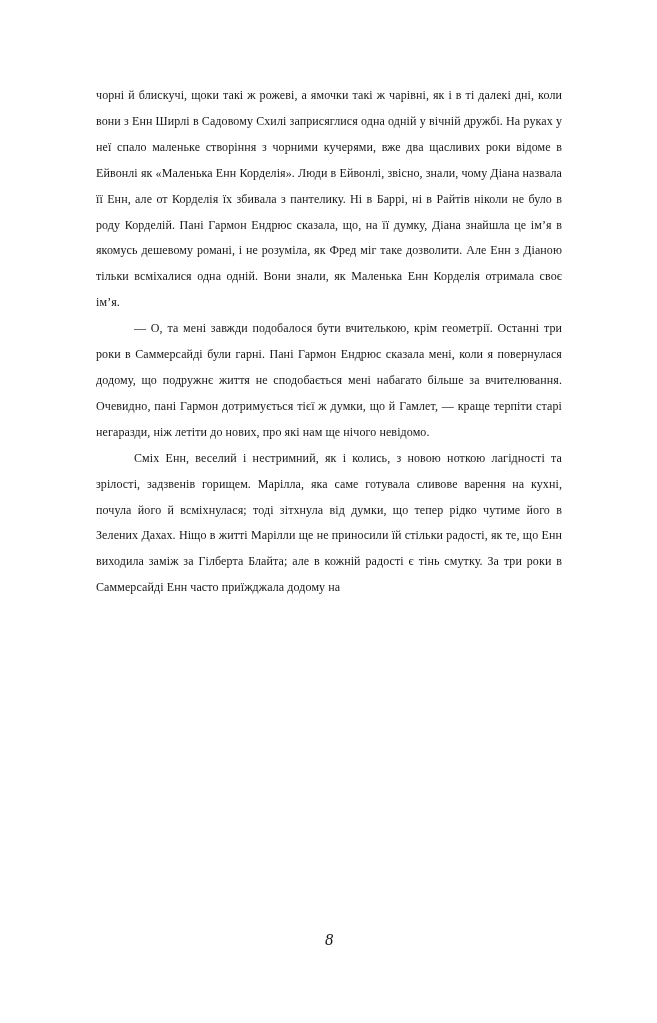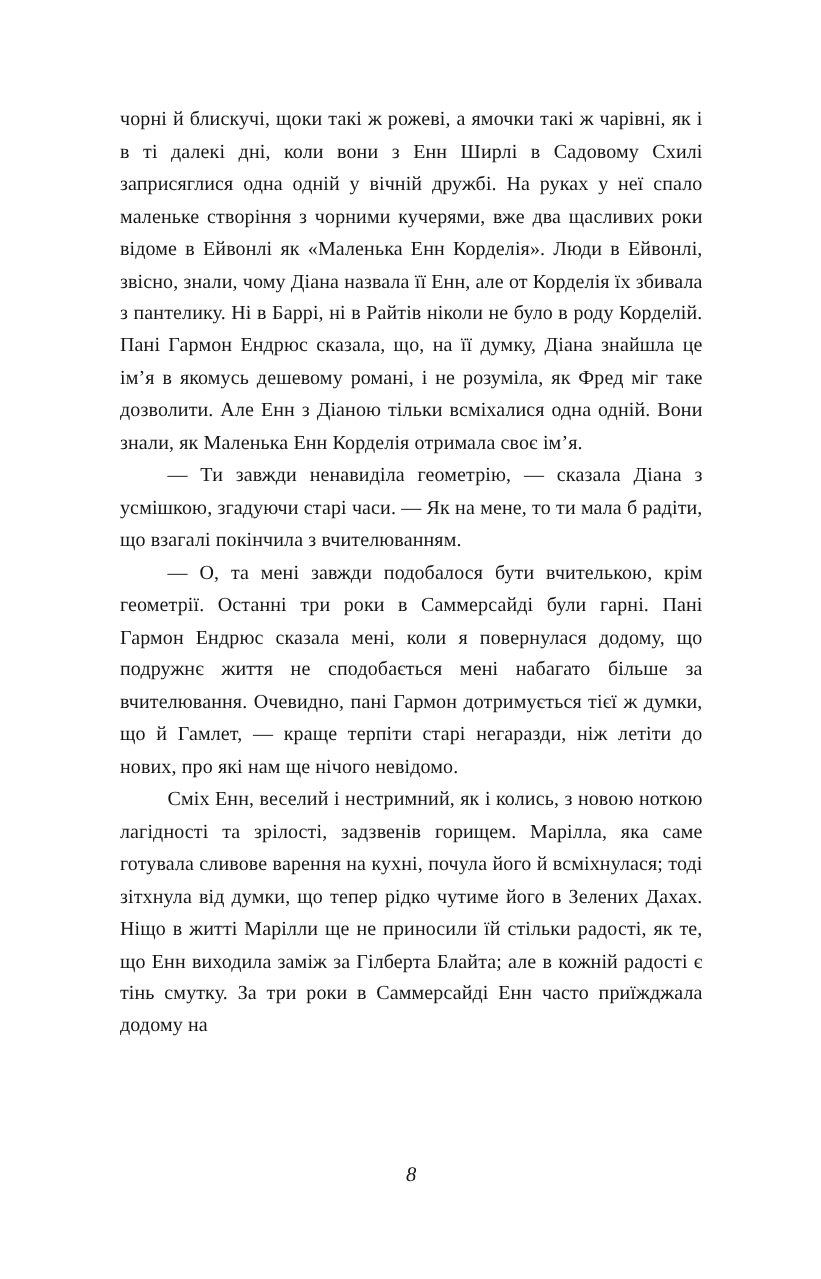--- a/index.html
+++ b/index.html
@@ -19,21 +19,21 @@
     width: 657px;
     height: 1023px;
     background: #ffffff;
     overflow: hidden;
   }
   .text-block {
     position: absolute;
     left: 96px;
     top: 83px;
     width: 466px;
-    font-size: 16px;
+    font-size: 12px;
     line-height: 25.9px;
     text-align: justify;
     letter-spacing: 0.1px;
     hyphens: auto;
     -webkit-hyphens: auto;
   }
   .text-block p {
     margin: 0;
     padding: 0;
     text-indent: 0;
@@ -51,18 +51,17 @@
     font-style: italic;
     color: #161616;
   }
 </style>
 </head>
 <body>
 
 <div class="page">
   <div class="text-block">
       <p>чорні й блискучі, щоки такі ж рожеві, а ямочки такі ж чарівні, як і в ті далекі дні, коли вони з Енн Ширлі в Садовому Схилі заприсяглися одна одній у вічній дружбі. На руках у неї спало маленьке створіння з чорними кучерями, вже два щасливих роки відоме в Ейвонлі як «Маленька Енн Корделія». Люди в Ейвонлі, звісно, знали, чому Діана назвала її Енн, але от Корделія їх збивала з пантелику. Ні в Баррі, ні в Райтів ніколи не було в роду Корделій. Пані Гармон Ендрюс сказала, що, на її думку, Діана знайшла це ім’я в якомусь дешевому романі, і не розуміла, як Фред міг таке дозволити. Але Енн з Діаною тільки всміхалися одна одній. Вони знали, як Маленька Енн Корделія отримала своє ім’я.</p>
-      <p class="indented">— Ти завжди ненавиділа геометрію, — сказала Діана з усмішкою, згадуючи старі часи. — Як на мене, то ти мала б радіти, що взагалі покінчила з вчителюванням.</p>
       <p class="indented">— О, та мені завжди подобалося бути вчителькою, крім геометрії. Останні три роки в Саммерсайді були гарні. Пані Гармон Ендрюс сказала мені, коли я повернулася додому, що подружнє життя не сподобається мені набагато більше за вчителювання. Очевидно, пані Гармон дотримується тієї ж думки, що й Гамлет, — краще терпіти старі негаразди, ніж летіти до нових, про які нам ще нічого невідомо.</p>
       <p class="indented">Сміх Енн, веселий і нестримний, як і колись, з новою ноткою лагідності та зрілості, задзвенів горищем. Марілла, яка саме готувала сливове варення на кухні, почула його й всміхнулася; тоді зітхнула від думки, що тепер рідко чутиме його в Зелених Дахах. Ніщо в житті Марілли ще не приносили їй стільки радості, як те, що Енн виходила заміж за Гілберта Блайта; але в кожній радості є тінь смутку. За три роки в Саммерсайді Енн часто приїжджала додому на</p>
     </div>
   <div class="page-number">8</div>
 </div>
 
 </body></html>

